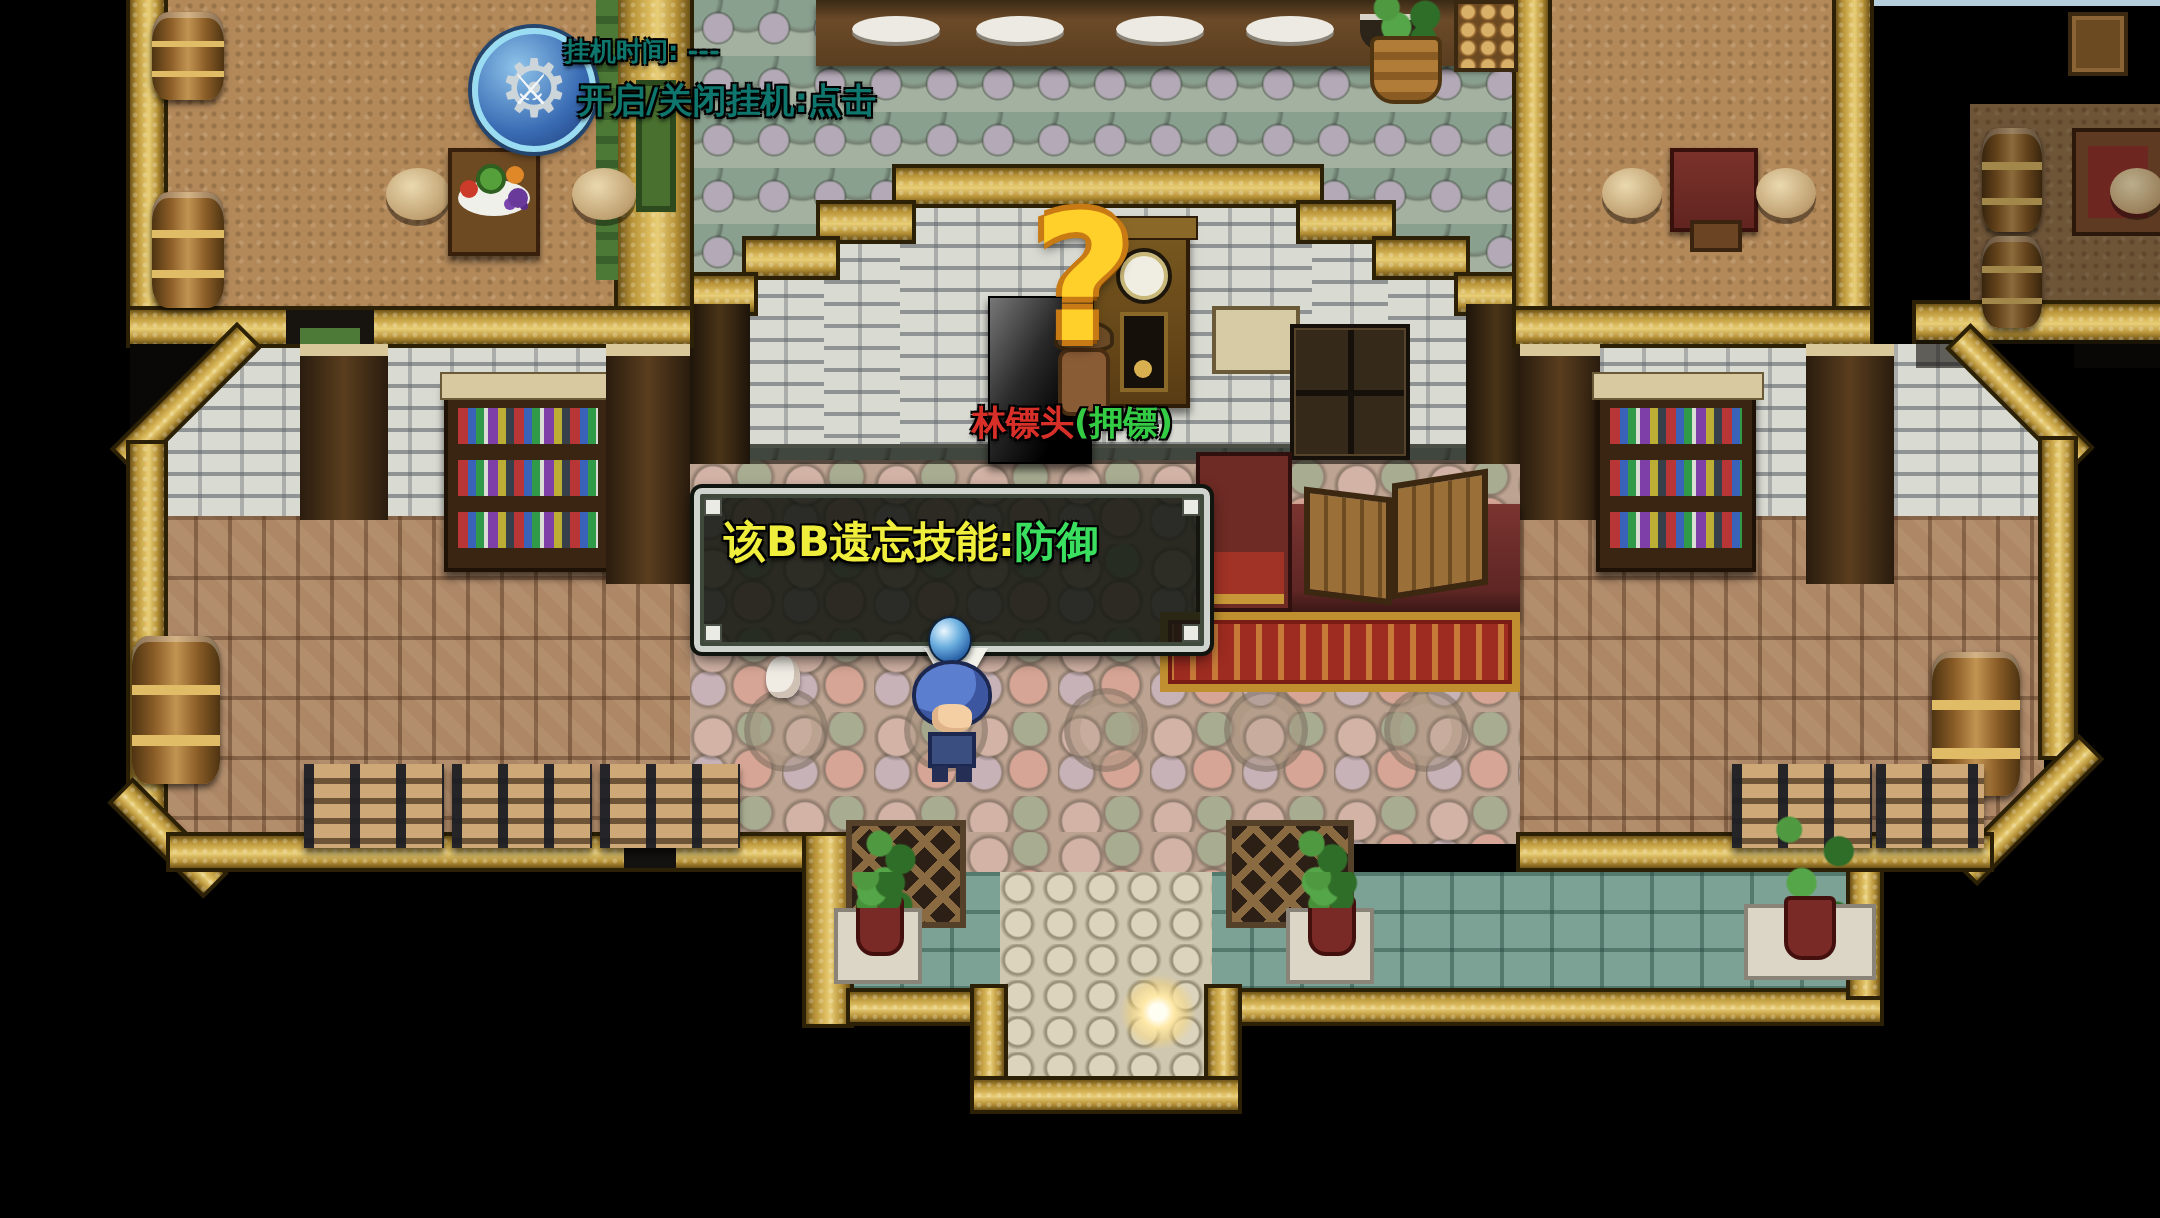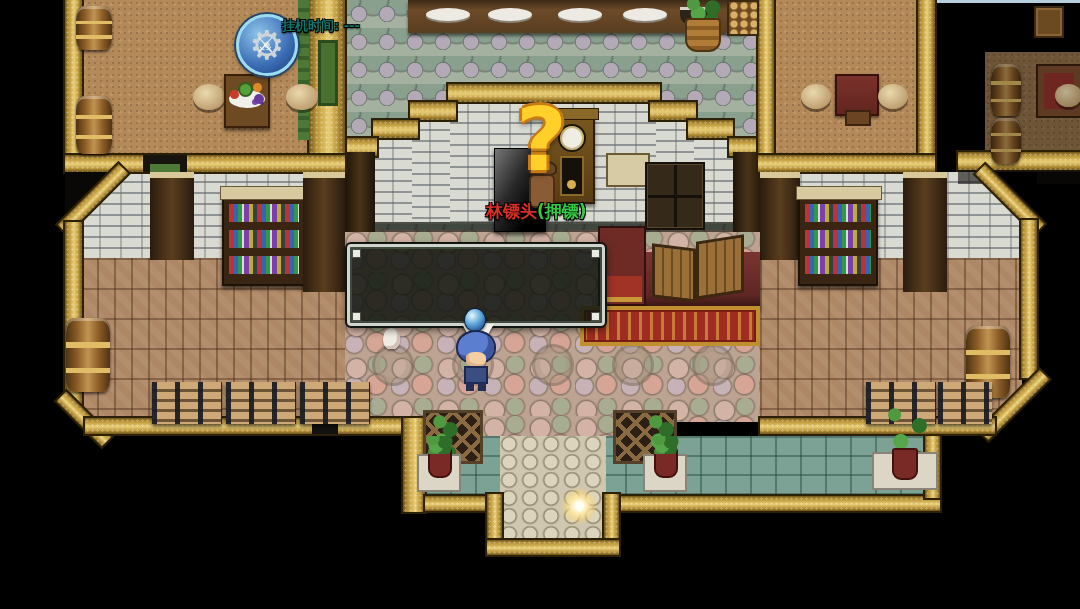--- a/index.html
+++ b/index.html
@@ -269,35 +269,39 @@
   <div class="abs vine" style="left:650px;top:436px;width:30px;height:18px"></div>
   <div class="abs vine" style="left:876px;top:404px;width:62px;height:72px"></div>
   <div class="abs" style="left:872px;top:452px;width:66px;height:38px;background:#dcd6c6;border:2px solid #8a8478;box-sizing:border-box"></div>
   <div class="abs" style="left:892px;top:448px;width:26px;height:32px;background:#7a2a26;border-radius:3px 3px 9px 9px;border:2px solid #44100e;box-sizing:border-box"></div>
 
   <div class="abs gearicon" style="left:236px;top:14px;width:56px;height:56px">
     <span style="font-size:40px;color:#ccd5da;line-height:1">⚙</span>
     <span class="abs" style="left:17px;top:16px;font-size:21px;color:#f2f6f8">⚔</span>
   </div>
   <div class="abs otext green-ui" style="left:282px;top:17px;font-size:13px">挂机时间: ---</div>
+  <div class="abs otext green-ui" style="left:289px;top:39px;font-size:17px">开启/关闭挂机:点击</div>
 
   <div class="abs" style="left:524px;top:156px;width:36px;height:56px">
     <div class="abs" style="left:3px;top:4px;width:30px;height:16px;background:#6b4a26;border-radius:50% 50% 30% 30%;border:2px solid #3a2810;box-sizing:border-box"></div>
     <div class="abs" style="left:5px;top:18px;width:26px;height:34px;background:#8a5c36;border-radius:6px;border:2px solid #4a2e14;box-sizing:border-box"></div>
   </div>
   <div class="abs qmark" style="left:516px;top:88px">?</div>
   <div class="abs otext" style="left:486px;top:200px;font-size:17px">
     <span style="color:#d83028">林镖头</span><span style="color:#33cc44">(押镖)</span>
   </div>
 
   <div class="abs dialog" style="left:347px;top:244px;width:258px;height:82px">
     <span class="corner" style="left:2px;top:2px"></span>
     <span class="corner" style="right:2px;top:2px"></span>
     <span class="corner" style="left:2px;bottom:2px"></span>
     <span class="corner" style="right:2px;bottom:2px"></span>
+    <div class="dlgline otext">
+      <span style="color:#f0ee3c">该BB遗忘技能:</span><span style="color:#3bdf5f">防御</span>
+    </div>
   </div>
   <div class="abs tail" style="left:462px;top:324px"></div>
   <div class="abs orb" style="left:464px;top:308px;width:20px;height:22px"></div>
 
   <div class="abs" style="left:454px;top:330px;width:44px;height:62px">
     <div class="abs" style="left:4px;top:2px;width:36px;height:30px;background:#5b7ecf;border-radius:50% 50% 45% 45%;box-shadow:inset -6px -6px 0 #3c56a0,0 0 0 2px #1c2850"></div>
     <div class="abs" style="left:12px;top:22px;width:20px;height:14px;background:#f4cfa4;border-radius:40%;box-shadow:inset 3px -2px 0 #e0b488"></div>
     <div class="abs" style="left:10px;top:36px;width:24px;height:18px;background:#3a4e80;border:2px solid #1c2850;box-sizing:border-box"></div>
     <div class="abs" style="left:12px;top:53px;width:8px;height:8px;background:#252f55"></div>
     <div class="abs" style="left:24px;top:53px;width:8px;height:8px;background:#252f55"></div>

